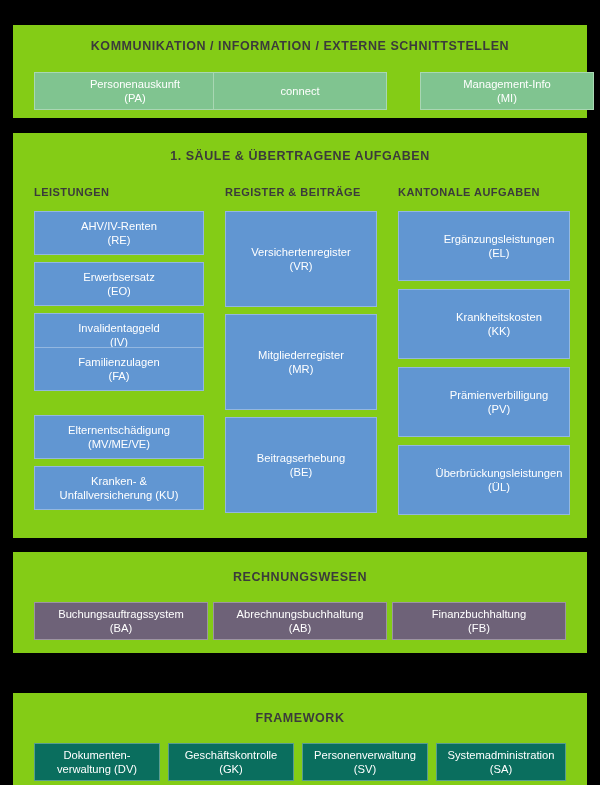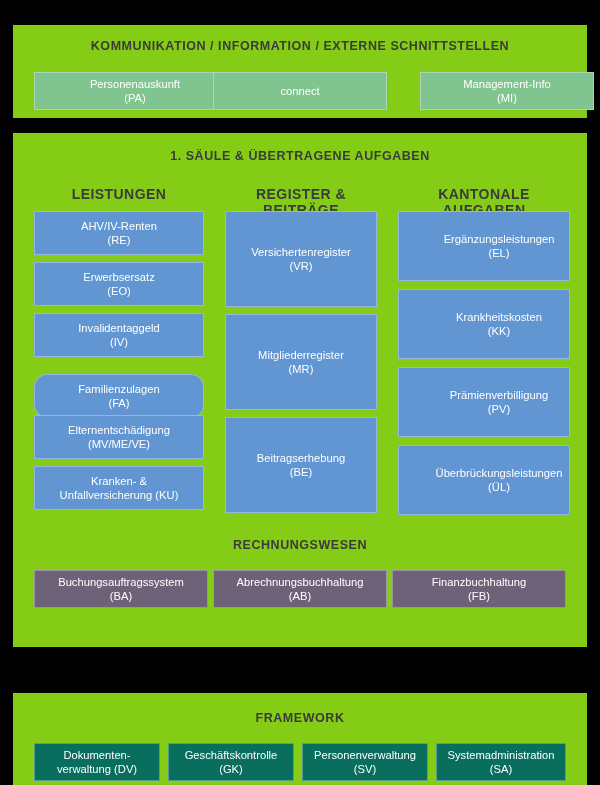--- a/index.html
+++ b/index.html
@@ -30,23 +30,23 @@
   }
   .panel-title {
     text-align: center;
     font-weight: bold;
     font-size: 12.5px;
     letter-spacing: 0.55px;
     color: #3b3b3b;
     line-height: 1.2;
   }
   .col-title {
-    text-align: center;
+    text-align: left;
     font-weight: bold;
-    font-size: 14px;
+    font-size: 11px;
     letter-spacing: 0.45px;
     color: #3b3b3b;
   }
   .box {
     box-sizing: border-box;
     display: flex;
     align-items: center;
     justify-content: center;
     text-align: center;
     color: #ffffff;
@@ -80,39 +80,39 @@
 
   .blue-box {
     position: absolute;
     background: #6196d2;
   }
   
   .col1 { left: 21px; width: 170px; height: 44px; }
   #le-0 { top: 78px; }
   #le-1 { top: 129px; }
   #le-2 { top: 180px; }
-  #le-3 { top: 241px; border-radius: 13px; }
+  #le-3 { top: 214px; }
   #le-4 { top: 282px; }
   #le-5 { top: 333px; text-align: center; }
 
   
   .col2 { left: 212px; width: 152px; }
   #re-0 { top: 78px;  height: 96px; }
   #re-1 { top: 181px; height: 96px; }
   #re-2 { top: 284px; height: 96px; }
 
   
   .col3 { left: 385px; width: 172px; height: 70px; padding-left: 34px; }
   #ka-0 { top: 78px; }
   #ka-1 { top: 156px; }
   #ka-2 { top: 234px; }
   #ka-3 { top: 312px; }
 
   
-  #sec-rechn { top: 520px; height: 127px; padding-left: 48px; }
+  #sec-rechn { top: 552px; height: 101px; padding-left: 48px; }
   #sec-rechn .panel-title { position: absolute; left: 0; top: 18px; width: 574px; }
   .purple-box {
     position: absolute;
     top: 50px;
     height: 38px;
     background: #6e6278;
   }
   #rw-0 { left: 21px;  width: 174px; }
   #rw-1 { left: 200px; width: 174px; }
   #rw-2 { left: 379px; width: 174px; }

